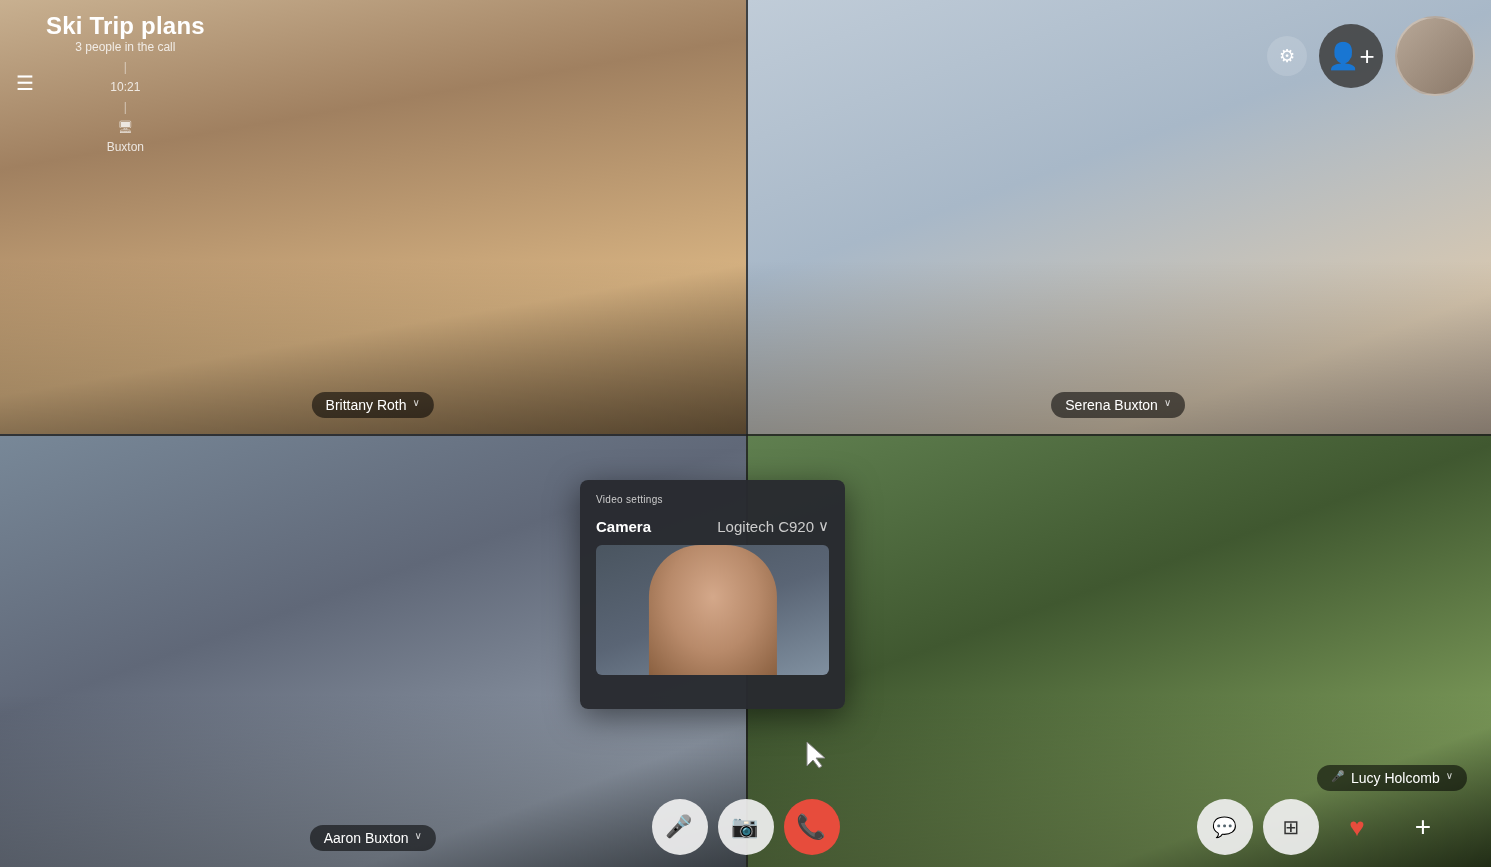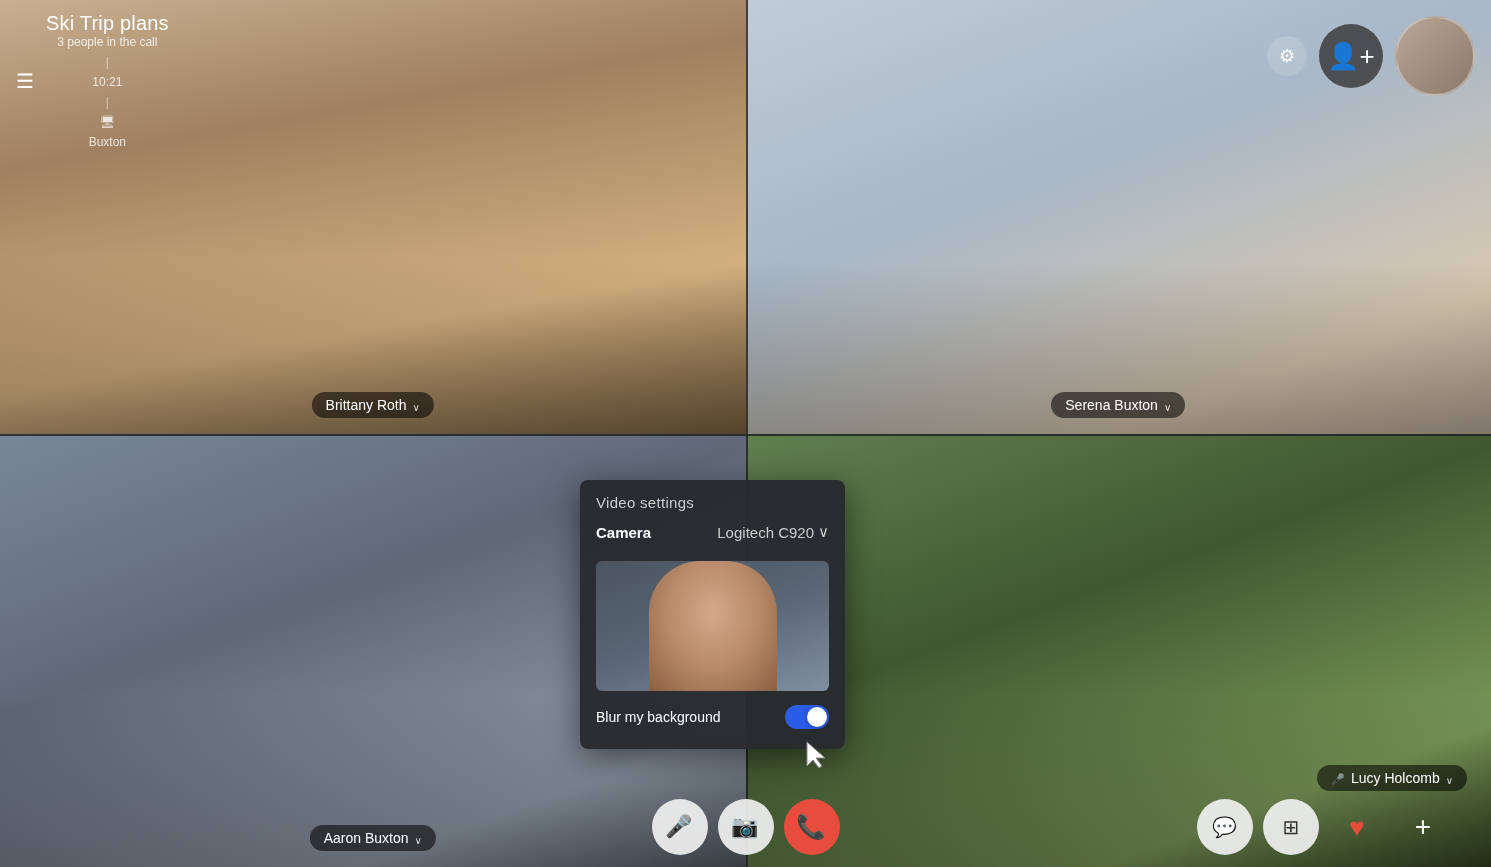--- a/index.html
+++ b/index.html
@@ -32,21 +32,21 @@
       position: absolute;
       bottom: 16px;
       left: 50%;
       transform: translateX(-50%);
       background: rgba(0,0,0,0.55);
       color: #fff;
       padding: 5px 14px;
       border-radius: 20px;
       font-size: 14px;
       display: flex;
-      align-items: flex-end;
+      align-items: flex-start;
       gap: 6px;
       white-space: nowrap;
     }
     .name-badge .chevron {
       font-size: 10px;
       opacity: 0.8;
     }
 
     
     .call-header {
@@ -64,22 +64,22 @@
       font-size: 20px;
       cursor: pointer;
       line-height: 1;
     }
     .call-title-block {
       display: flex;
       flex-direction: column;
     }
     .call-title {
       color: #fff;
-      font-size: 20px;
-      font-weight: 400;
+      font-size: 24px;
+      font-weight: 700;
       letter-spacing: 0.2px;
     }
     .call-subtitle {
       color: rgba(255,255,255,0.8);
       font-size: 12px;
       display: flex;
       align-items: center;
       gap: 6px;
       flex-direction: column;
     }
@@ -200,29 +200,29 @@
       top: 480px;
       width: 265px;
       background: rgba(40,42,48,0.97);
       border-radius: 8px;
       z-index: 50;
       padding: 14px 16px 20px;
       box-shadow: 0 8px 32px rgba(0,0,0,0.5);
     }
     .vs-title {
       color: #ccc;
-      font-size: 15px;
+      font-size: 10px;
       margin-bottom: 12px;
       letter-spacing: 0.3px;
     }
     .vs-camera-row {
       display: flex;
       align-items: center;
       justify-content: space-between;
-      margin-bottom: 20px;
+      margin-bottom: 10px;
     }
     .vs-camera-label {
       color: #fff;
       font-size: 15px;
       font-weight: 600;
     }
     .vs-camera-value {
       color: #ccc;
       font-size: 15px;
       display: flex;
@@ -415,26 +415,20 @@
     <div class="vs-camera-row">
       <span class="vs-camera-label">Camera</span>
       <div class="vs-camera-value">
         <span>Logitech C920</span>
         <span>∨</span>
       </div>
     </div>
     <div class="vs-preview">
       <div class="vs-preview-person"></div>
     </div>
-    <div class="vs-blur-row">
-      <span class="vs-blur-label">Blur my background</span>
-      <div class="toggle-switch">
-        <div class="toggle-knob"></div>
-      </div>
-    </div>
   </div>
 
   <div class="bottom-toolbar">
     <div class="toolbar-center">
       <button class="ctrl-btn">
         <span>🎤</span>
       </button>
       <button class="ctrl-btn">
         <span>📷</span>
       </button>

